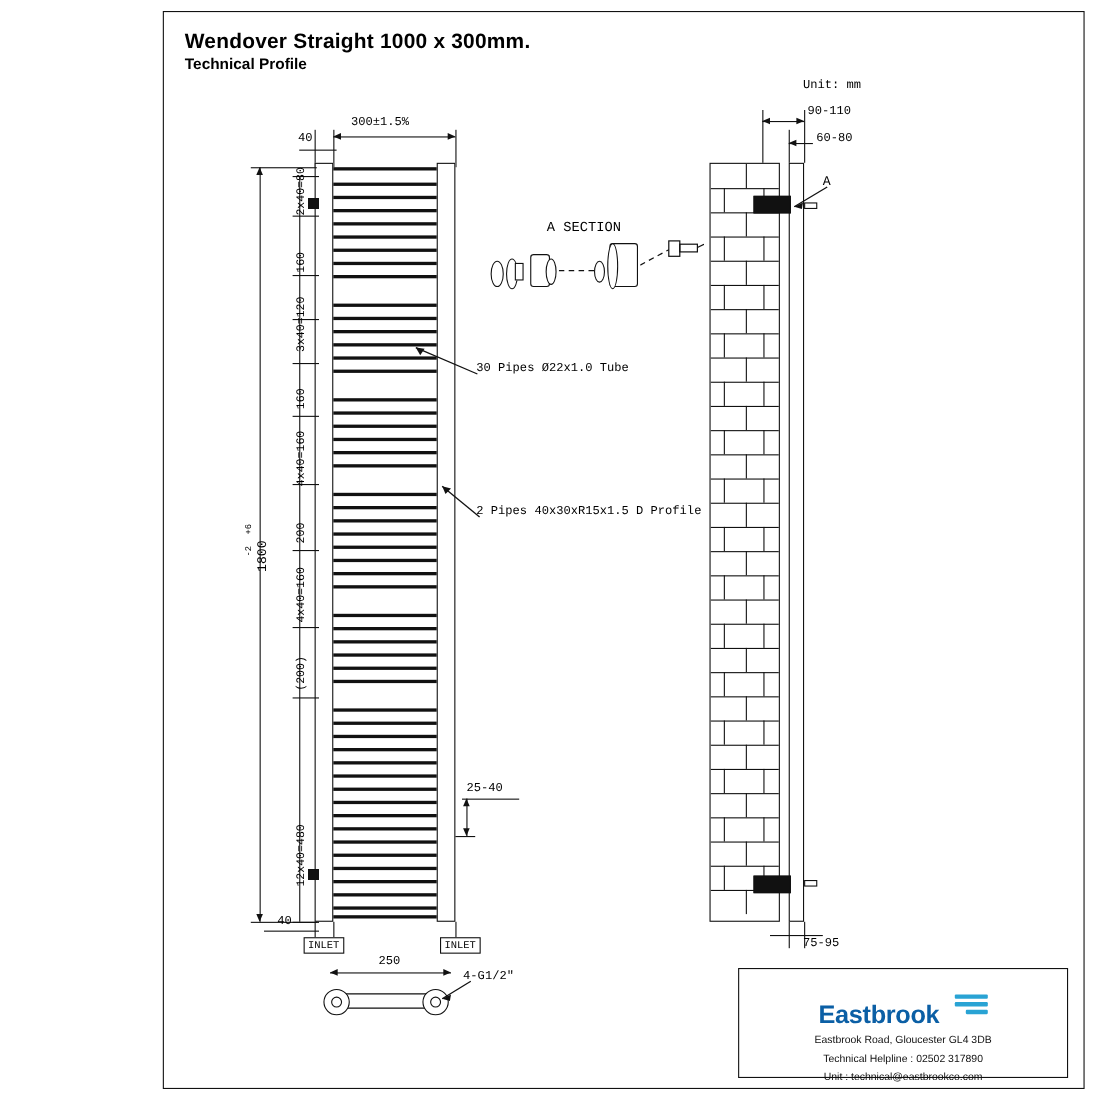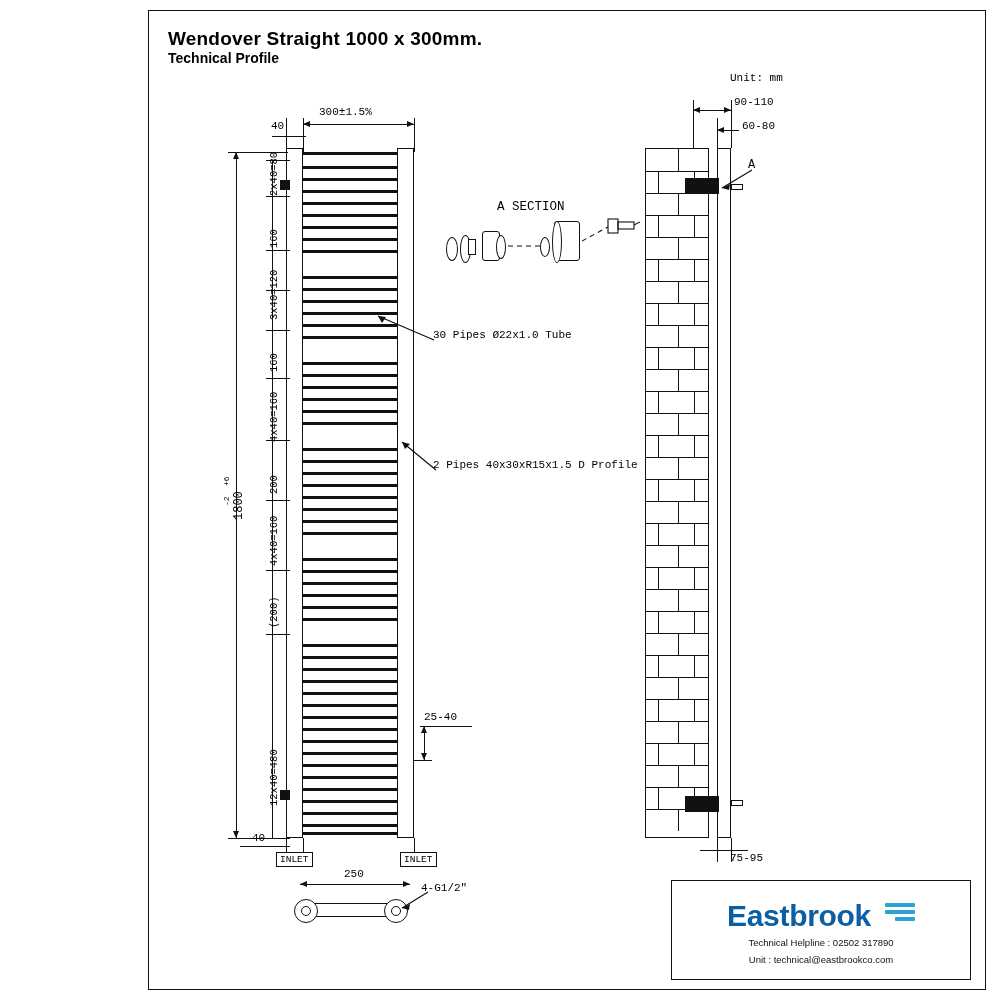--- a/index.html
+++ b/index.html
@@ -42,21 +42,21 @@
 
   
   #side{position:absolute;left:645px;top:148px;width:120px;height:690px;}
   .wall{position:absolute;left:0;top:0;width:64px;height:690px;border:1.5px solid #111;box-sizing:border-box;overflow:hidden;background:#fff;}
   .brickrow{position:absolute;left:0;width:64px;height:1px;background:#111;}
   .brickv{position:absolute;width:1px;background:#111;}
   .sidepipe{position:absolute;left:72px;top:0;width:14px;height:690px;border:1.5px solid #111;box-sizing:border-box;background:#fff;}
 
   
   #footer{position:absolute;left:671px;top:880px;width:300px;height:100px;border:1.5px solid #111;box-sizing:border-box;text-align:center;}
-  .brand{font-size:30px;font-weight:bold;color:#0b5fa5;letter-spacing:-.3px;display:inline-block;vertical-align:middle;margin-top:12px;}
+  .brand{font-size:23px;font-weight:bold;color:#0b5fa5;letter-spacing:-.3px;display:inline-block;vertical-align:middle;margin-top:22px;}
   .logomark{display:inline-block;vertical-align:middle;margin-left:6px;margin-top:6px;}
   .logomark i{display:block;height:4px;background:#29a3d4;margin-bottom:3px;border-radius:1px;}
   .faddr{font-size:9.5px;color:#111;line-height:14px;margin-top:3px;}
 
   
   #asection{position:absolute;left:432px;top:195px;width:220px;height:90px;}
   .ellipse{position:absolute;border:1.2px solid #111;border-radius:50%;background:#fff;}
   .rectp{position:absolute;border:1.2px solid #111;background:#fff;box-sizing:border-box;}
 
   
@@ -371,17 +371,18 @@
 
   <div id="footer">
     <div style="display:flex;align-items:center;justify-content:center;gap:8px;margin-top:6px;">
       <span class="brand">Eastbrook</span>
       <span class="logomark">
         <i style="width:30px;"></i>
           <i style="width:30px;"></i>
           <i style="width:20px;margin-left:10px;"></i>
       </span>
     </div>
+    <div class="faddr">Eastbrook Road, Gloucester GL4 3DB</div>
     <div class="faddr">Technical Helpline : 02502 317890</div>
     <div class="faddr">Unit : technical@eastbrookco.com</div>
   </div>
 
 </div>
 
 </body></html>

